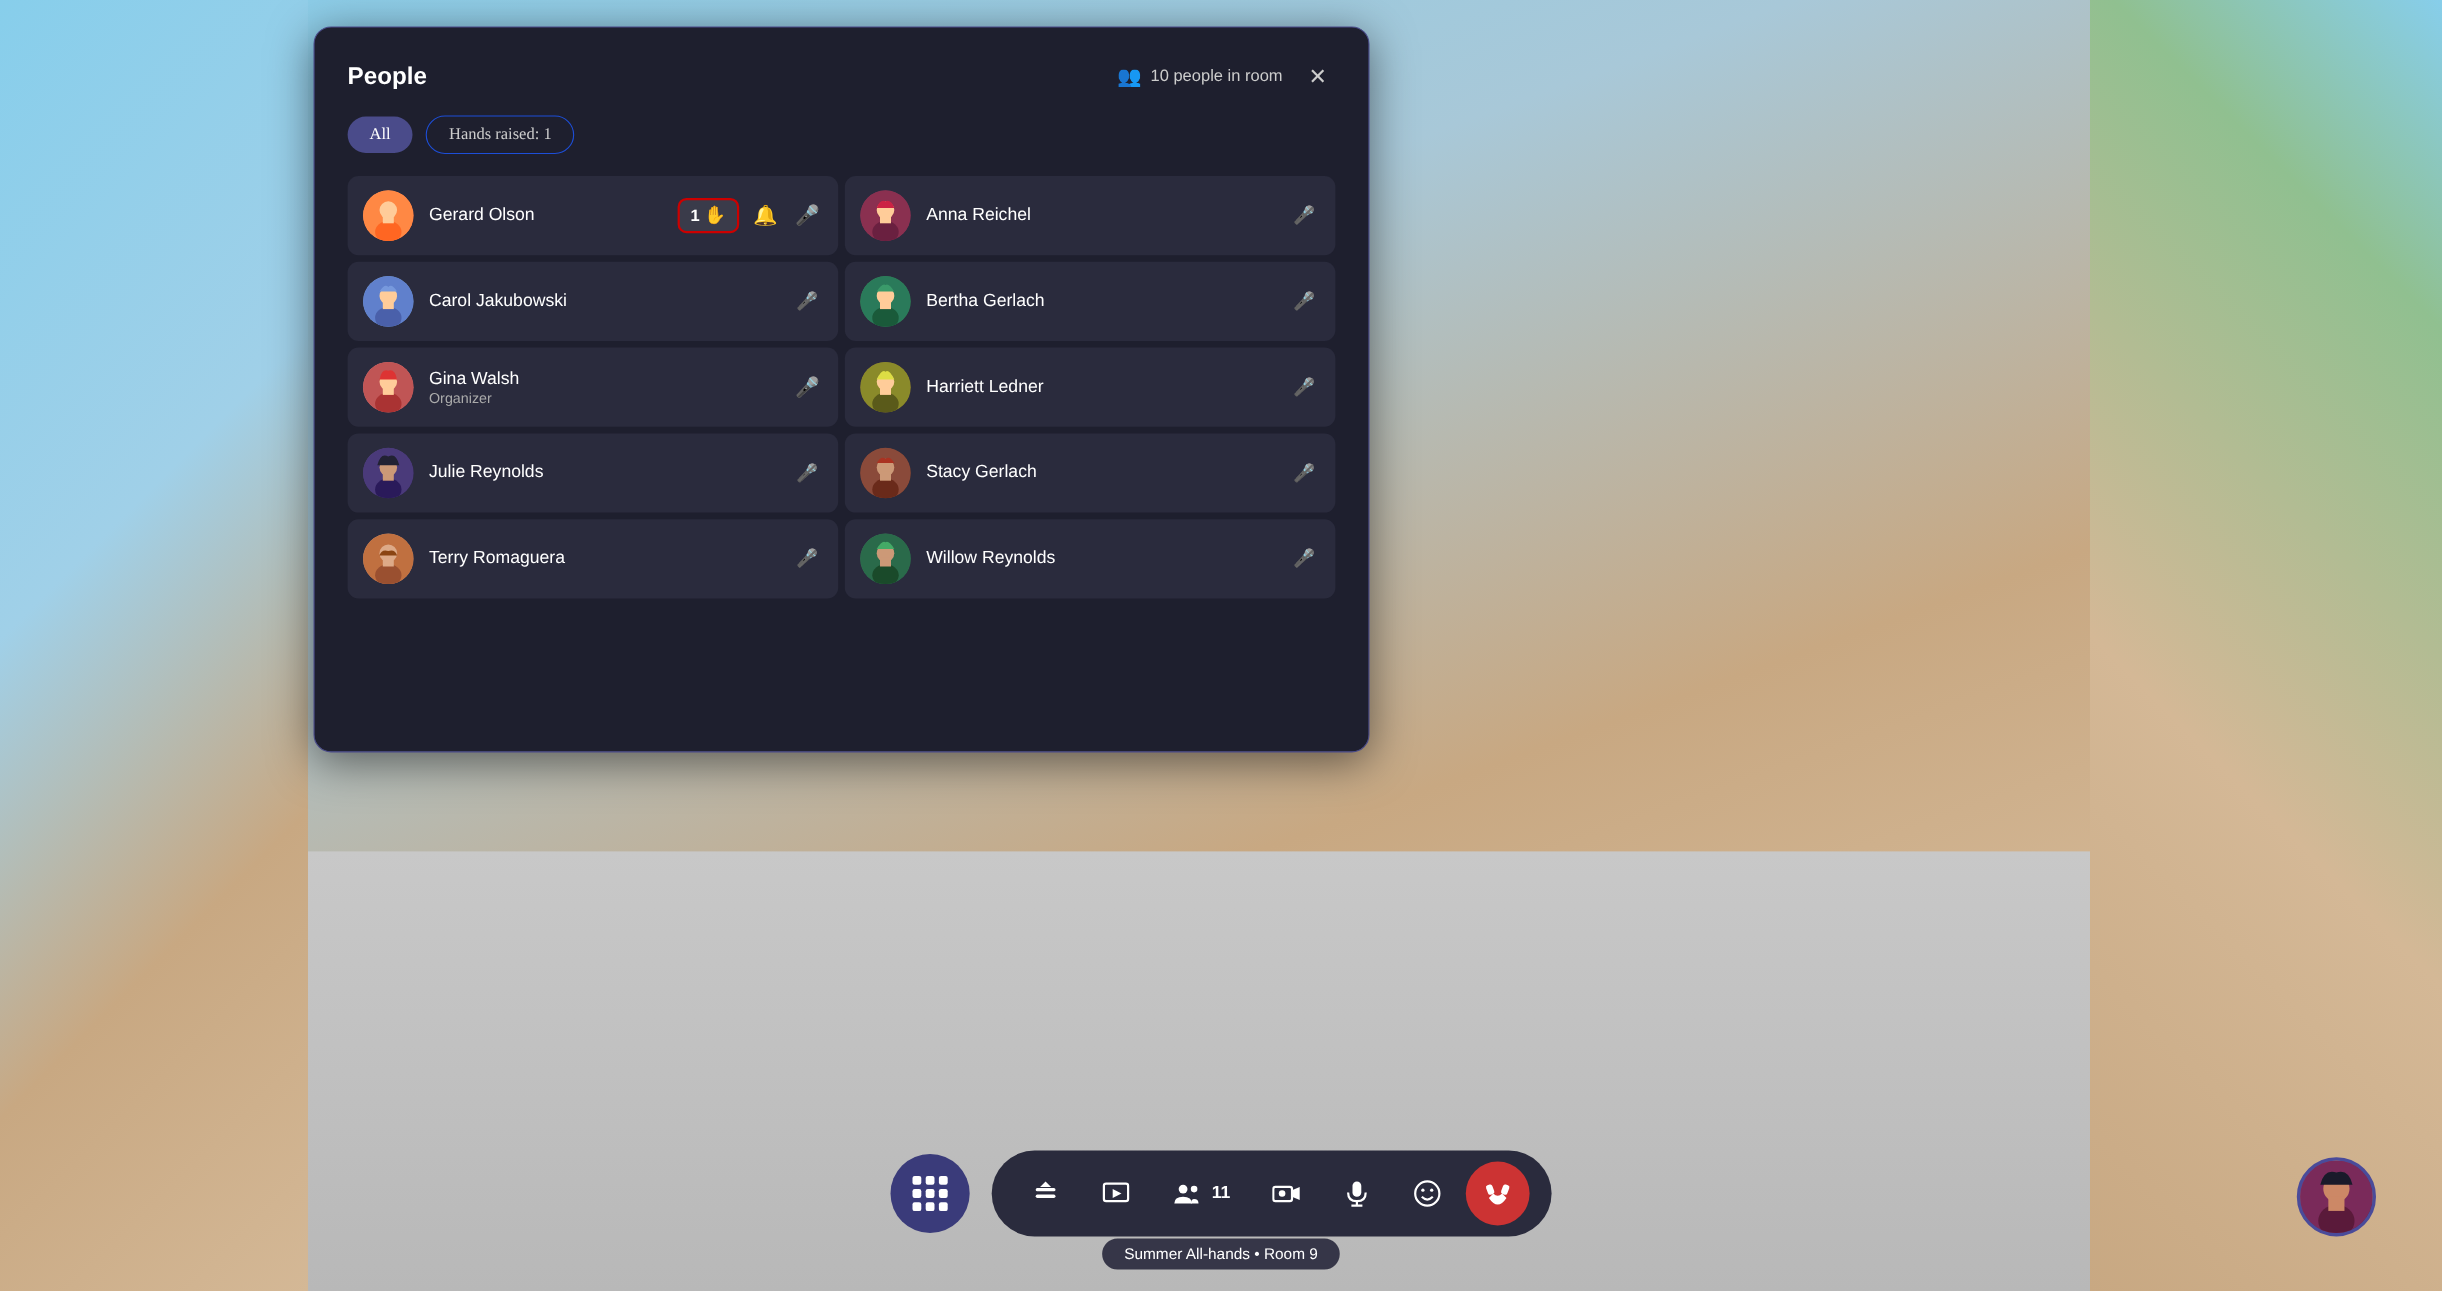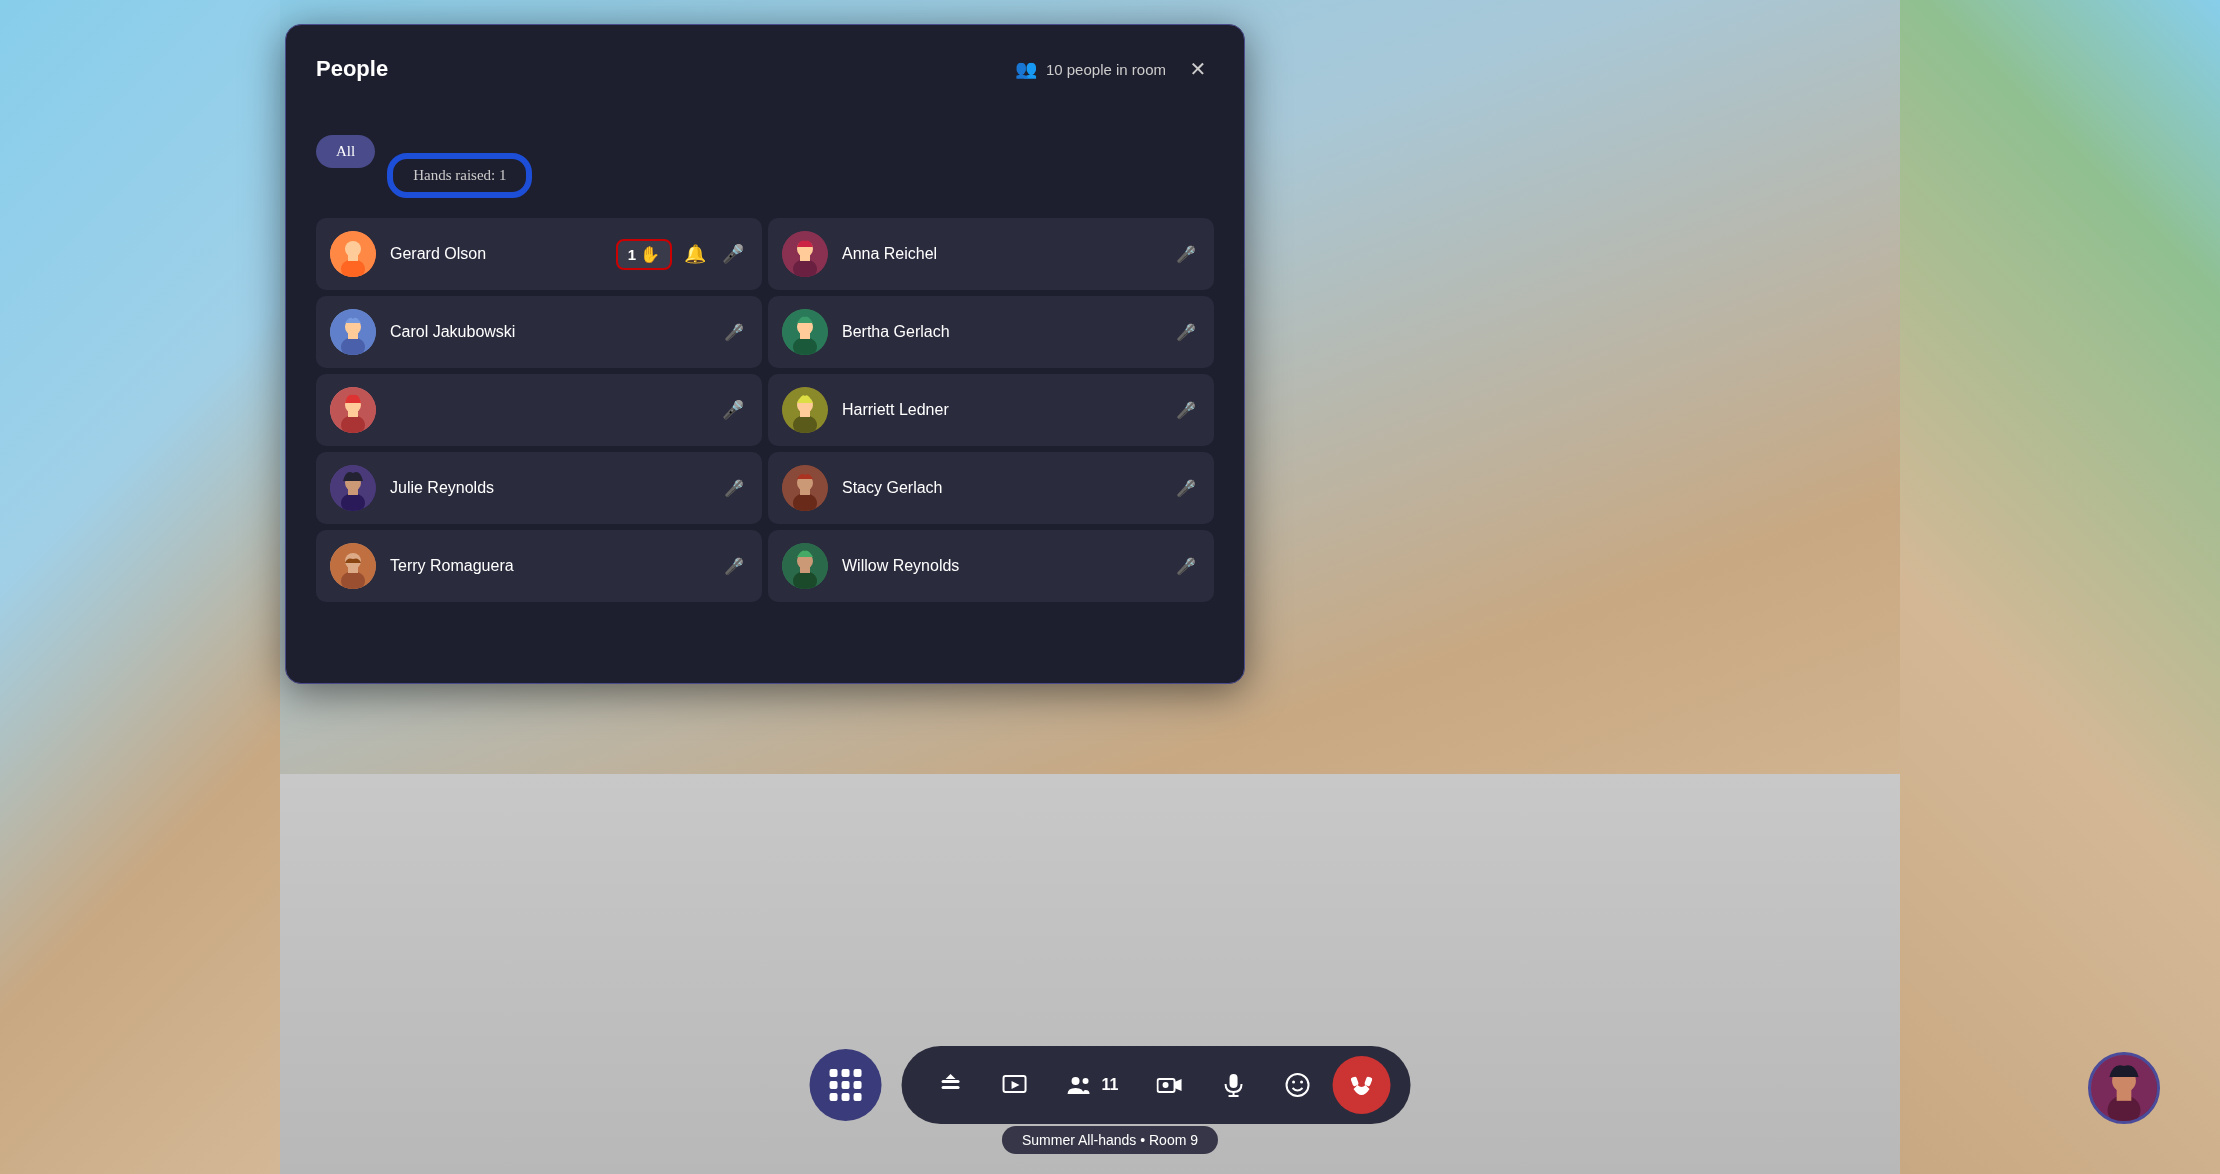--- a/index.html
+++ b/index.html
@@ -109,22 +109,21 @@
       font-size: 15px;
       cursor: pointer;
     }
     .tab-all {
       background: #4a4b8a;
       color: #ffffff;
     }
     .tab-hands {
       background: transparent;
       color: #cccccc;
-      border: 6px solid #1d4ed8;
-      margin-top: 48px;
+      border: 1px solid #1d4ed8;
     }
 
     
     .people-grid {
       display: grid;
       grid-template-columns: 1fr 1fr;
       gap: 6px;
     }
 
     .person-row {
@@ -433,20 +432,24 @@
     <div class="person-row">
       <div class="person-avatar avatar-gina">
         <svg width="46" height="46" viewBox="0 0 46 46" xmlns="http://www.w3.org/2000/svg">
           <circle cx="23" cy="23" r="23" fill="#c05555"></circle>
           <circle cx="23" cy="18" r="8" fill="#ffcc99"></circle>
           <path d="M15 16 Q17 6 23 8 Q29 6 31 16" fill="#dd3333"></path>
           <ellipse cx="23" cy="38" rx="12" ry="10" fill="#aa3333"></ellipse>
           <rect x="18" y="22" width="10" height="8" fill="#ffcc99"></rect>
         </svg>
       </div>
+      <div class="person-info">
+        <div class="person-name">Gina Walsh</div>
+        <div class="person-role">Organizer</div>
+      </div>
       <div class="person-actions">
         <div class="action-icon active">🎤</div>
       </div>
     </div>
 
     <div class="person-row">
       <div class="person-avatar avatar-harriett">
         <svg width="46" height="46" viewBox="0 0 46 46" xmlns="http://www.w3.org/2000/svg">
           <circle cx="23" cy="23" r="23" fill="#8a8a2a"></circle>
           <circle cx="23" cy="18" r="8" fill="#ffcc99"></circle>

